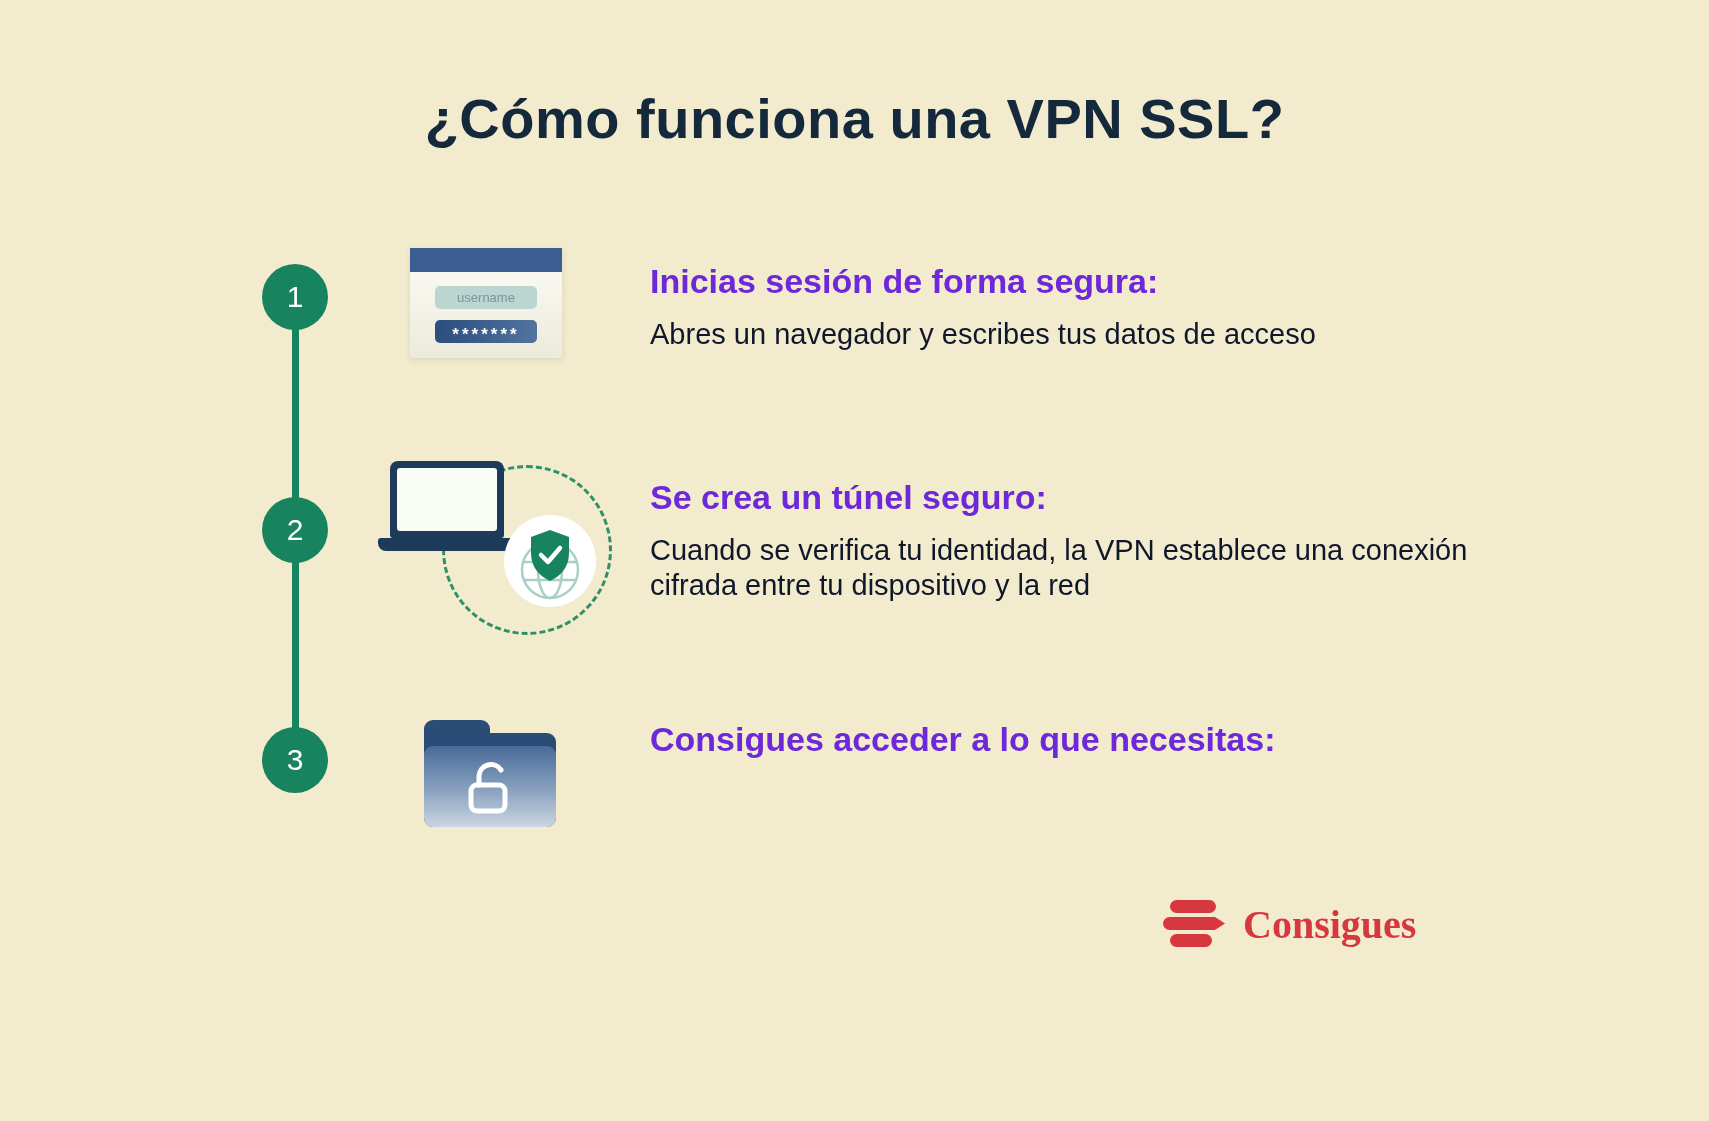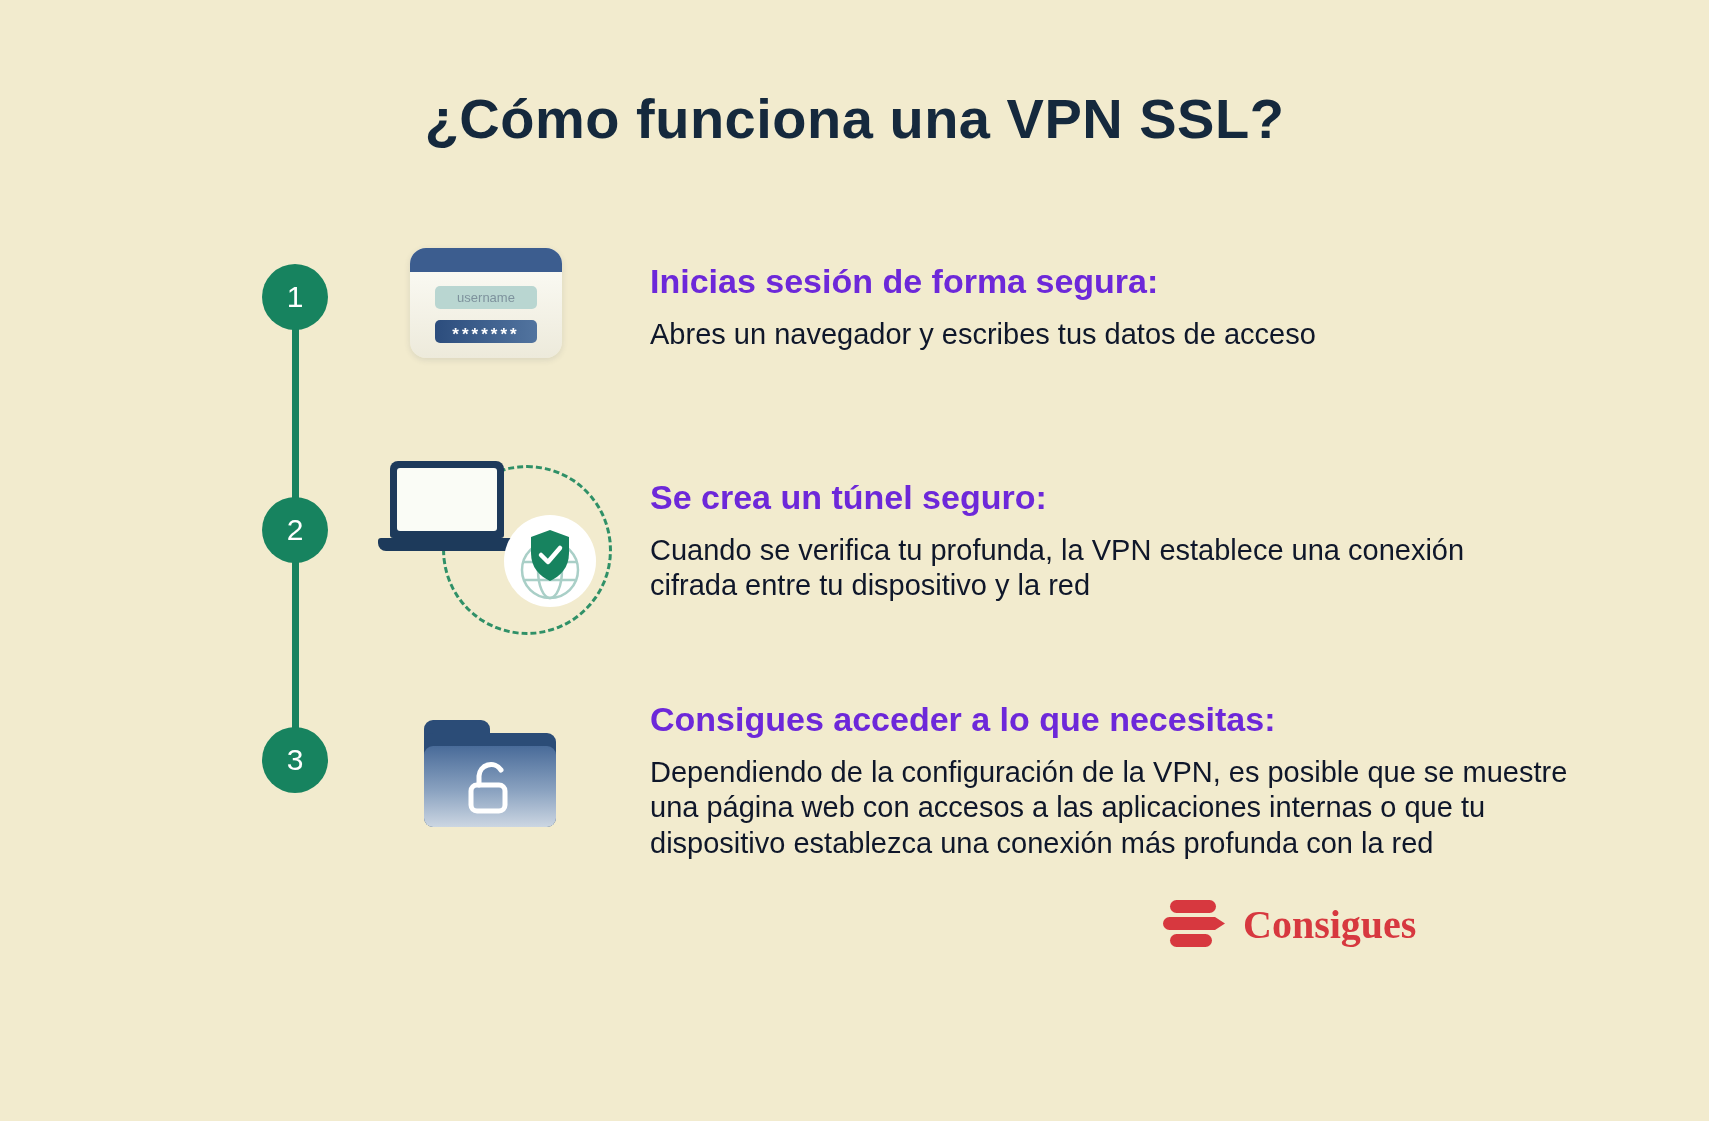--- a/index.html
+++ b/index.html
@@ -62,30 +62,30 @@
     margin-bottom: 16px;
   }
   .step-text p {
     font-size: 29px;
     font-weight: 400;
     color: #0f172a;
     line-height: 1.22;
   }
   .step-text.t1 { top: 262px; width: 760px; }
   .step-text.t2 { top: 478px; width: 880px; }
-  .step-text.t3 { top: 700px; width: 950px; }
+  .step-text.t3 { top: 720px; width: 950px; }
 
   
   .login-card {
     position: absolute;
     left: 410px;
     top: 248px;
     width: 152px;
     height: 110px;
-    border-radius: 16px;
+    border-radius: 0;
     background: linear-gradient(180deg, #fdfdf8 0%, #edeadb 100%);
     box-shadow: 0 2px 6px rgba(40,60,80,0.12);
     overflow: hidden;
   }
   .login-header {
     width: 100%;
     height: 24px;
     background: #3c5d8f;
   }
   .login-field {
@@ -250,26 +250,25 @@
     </div>
   </div>
 
   <div class="step-text t1">
     <h2>Inicias sesión de forma segura:</h2>
     <p>Abres un navegador y escribes tus datos de acceso</p>
   </div>
 
   <div class="step-text t2">
     <h2>Se crea un túnel seguro:</h2>
-    <p>Cuando se verifica tu profunda, la VPN establece una conexión cifrada entre tu dispositivo y la red</p>
+    <p>Cuando se verifica tu identidad, la VPN establece una conexión cifrada entre tu dispositivo y la red</p>
   </div>
 
   <div class="step-text t3">
     <h2>Consigues acceder a lo que necesitas:</h2>
-    <p>Dependiendo de la configuración de la VPN, es posible que se muestre una página web con accesos a las aplicaciones internas o que tu dispositivo establezca una conexión más profunda con la red</p>
   </div>
 
   <div class="brand">
     <svg width="64" height="48" viewBox="0 0 64 48">
       <rect x="7" y="0" width="46" height="13" rx="6.5" fill="#d7383f"></rect>
       <path d="M6.5 17 H52 L62 23.5 L52 30 H6.5 A6.5 6.5 0 0 1 6.5 17 Z" fill="#d7383f"></path>
       <rect x="7" y="34" width="42" height="13" rx="6.5" fill="#d7383f"></rect>
     </svg>
     <span class="brand-name">Consigues</span>
   </div>

